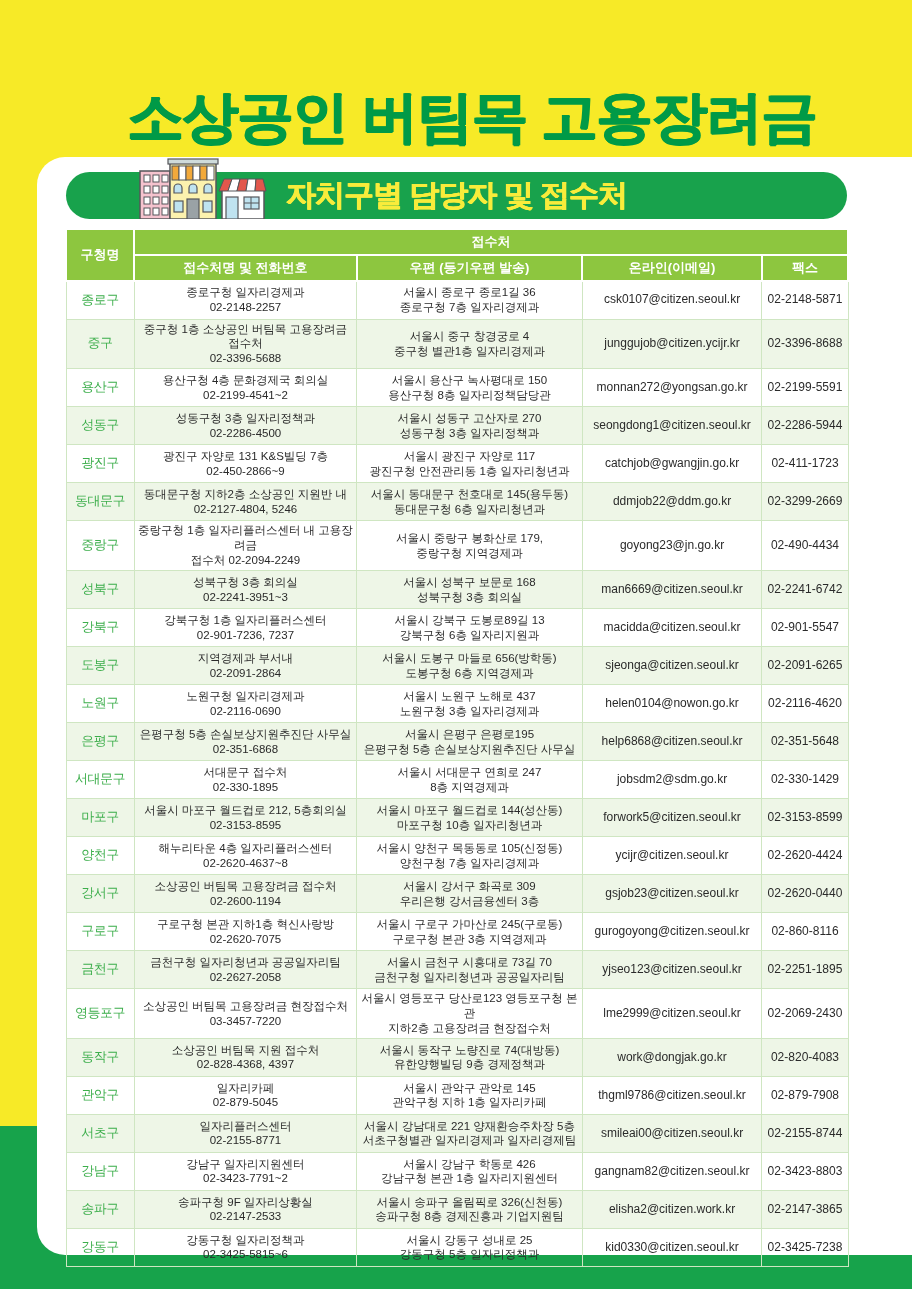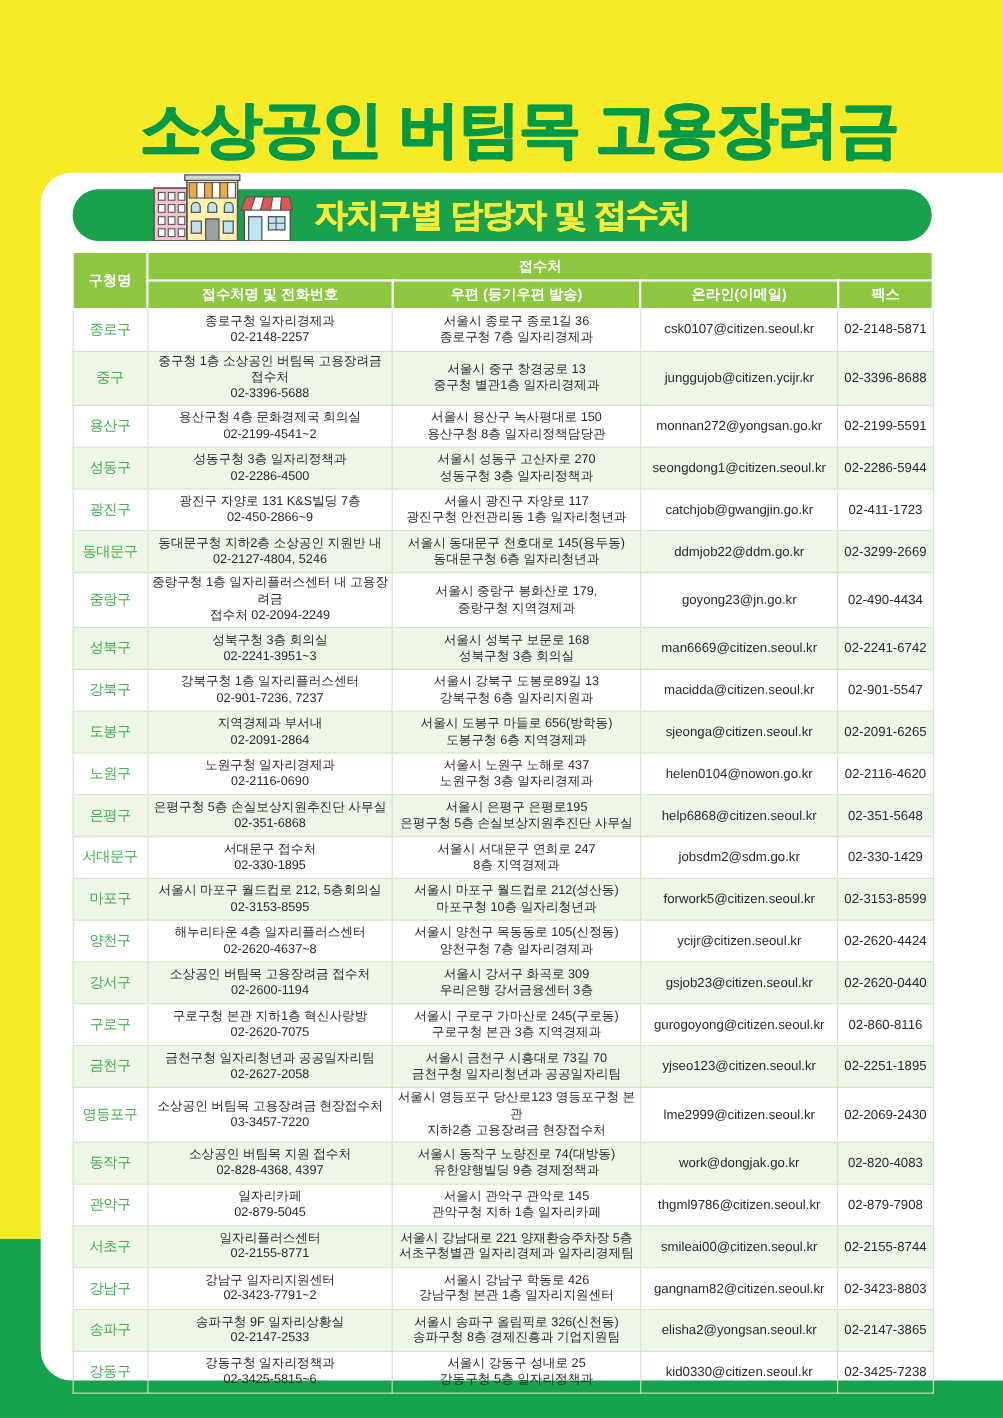--- a/index.html
+++ b/index.html
@@ -141,21 +141,21 @@
 02-2148-2257</td>
           <td class="address">서울시 종로구 종로1길 36
 종로구청 7층 일자리경제과</td>
           <td class="email">csk0107@citizen.seoul.kr</td>
           <td class="fax">02-2148-5871</td>
         </tr>
         <tr>
           <td class="district">중구</td>
           <td class="center">중구청 1층 소상공인 버팀목 고용장려금 접수처
 02-3396-5688</td>
-          <td class="address">서울시 중구 창경궁로 13
+          <td class="address">서울시 중구 창경궁로 4
 중구청 별관1층 일자리경제과</td>
           <td class="email">junggujob@citizen.ycijr.kr</td>
           <td class="fax">02-3396-8688</td>
         </tr>
         <tr>
           <td class="district">용산구</td>
           <td class="center">용산구청 4층 문화경제국 회의실
 02-2199-4541~2</td>
           <td class="address">서울시 용산구 녹사평대로 150
 용산구청 8층 일자리정책담당관</td>
@@ -249,21 +249,21 @@
 02-330-1895</td>
           <td class="address">서울시 서대문구 연희로 247
 8층 지역경제과</td>
           <td class="email">jobsdm2@sdm.go.kr</td>
           <td class="fax">02-330-1429</td>
         </tr>
         <tr>
           <td class="district">마포구</td>
           <td class="center">서울시 마포구 월드컵로 212, 5층회의실
 02-3153-8595</td>
-          <td class="address">서울시 마포구 월드컵로 212(성산동)
+          <td class="address">서울시 마포구 월드컵로 144(성산동)
 마포구청 10층 일자리청년과</td>
           <td class="email">forwork5@citizen.seoul.kr</td>
           <td class="fax">02-3153-8599</td>
         </tr>
         <tr>
           <td class="district">양천구</td>
           <td class="center">해누리타운 4층 일자리플러스센터
 02-2620-4637~8</td>
           <td class="address">서울시 양천구 목동동로 105(신정동)
 양천구청 7층 일자리경제과</td>
@@ -341,21 +341,21 @@
 강남구청 본관 1층 일자리지원센터</td>
           <td class="email">gangnam82@citizen.seoul.kr</td>
           <td class="fax">02-3423-8803</td>
         </tr>
         <tr>
           <td class="district">송파구</td>
           <td class="center">송파구청 9F 일자리상황실
 02-2147-2533</td>
           <td class="address">서울시 송파구 올림픽로 326(신천동)
 송파구청 8층 경제진흥과 기업지원팀</td>
-          <td class="email">elisha2@yongsan.seoul.kr</td>
+          <td class="email">elisha2@citizen.work.kr</td>
           <td class="fax">02-2147-3865</td>
         </tr>
         <tr>
           <td class="district">강동구</td>
           <td class="center">강동구청 일자리정책과
 02-3425-5815~6</td>
           <td class="address">서울시 강동구 성내로 25
 강동구청 5층 일자리정책과</td>
           <td class="email">kid0330@citizen.seoul.kr</td>
           <td class="fax">02-3425-7238</td>

